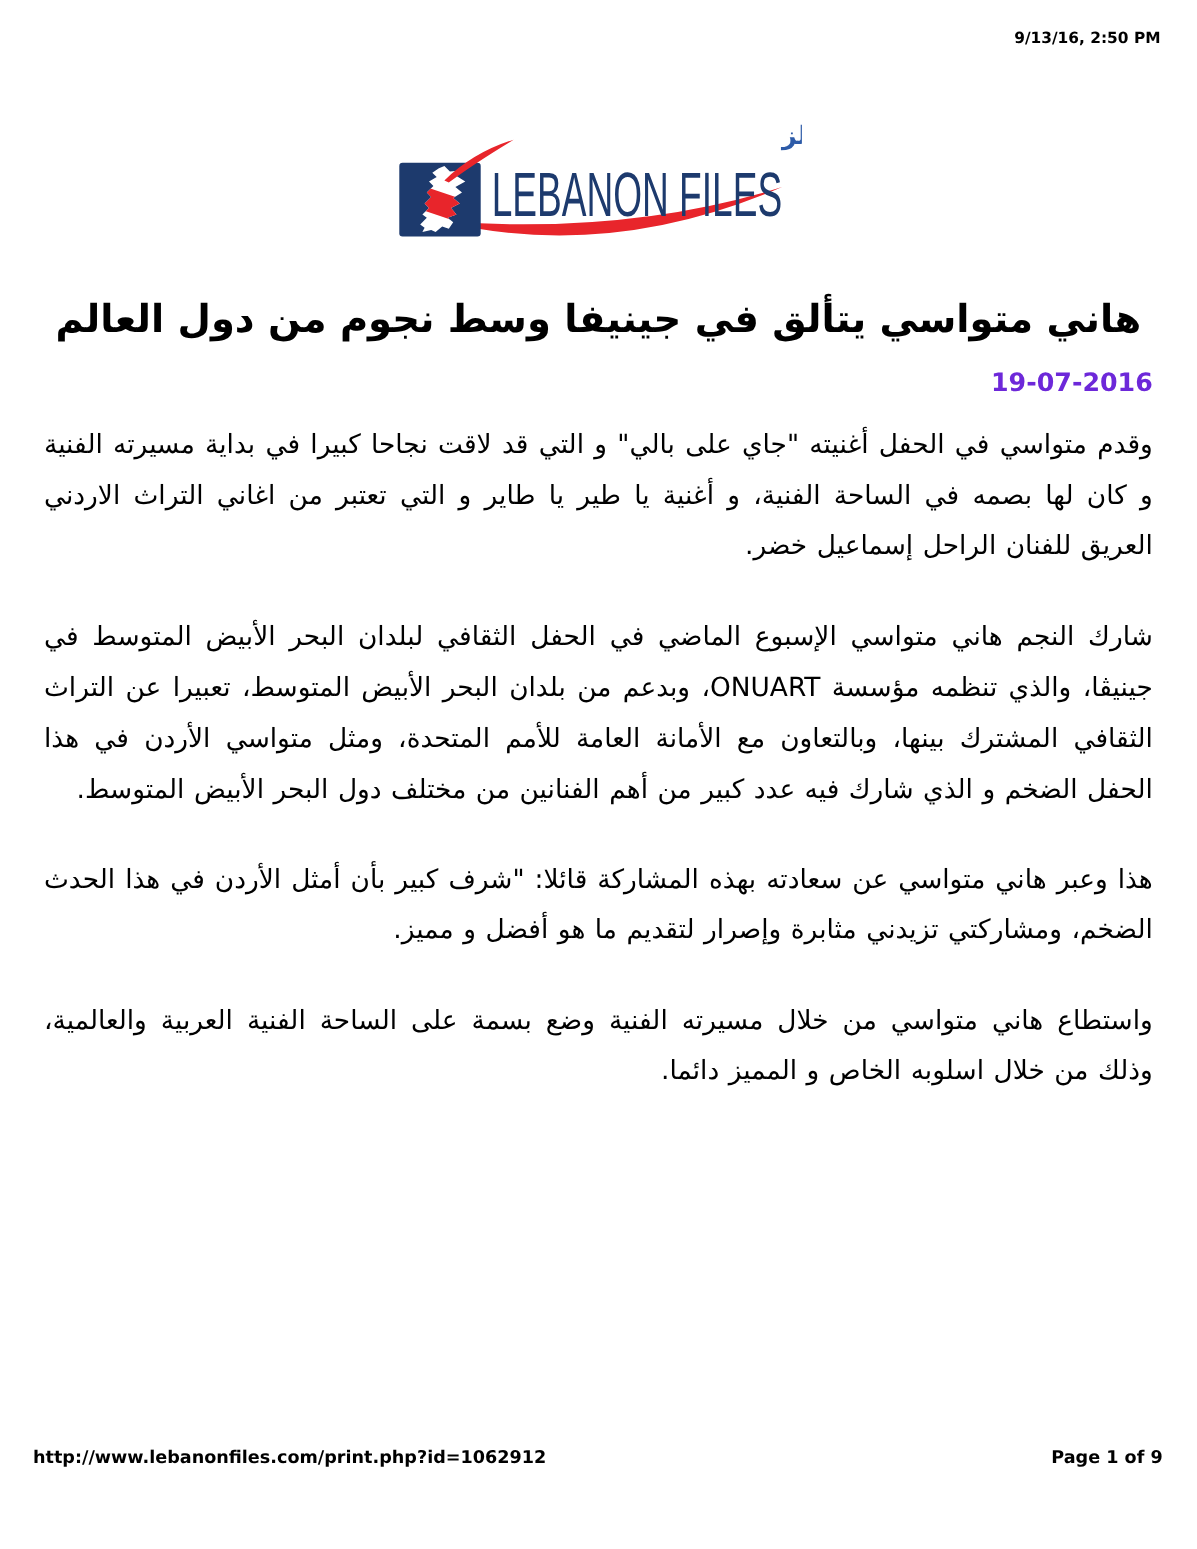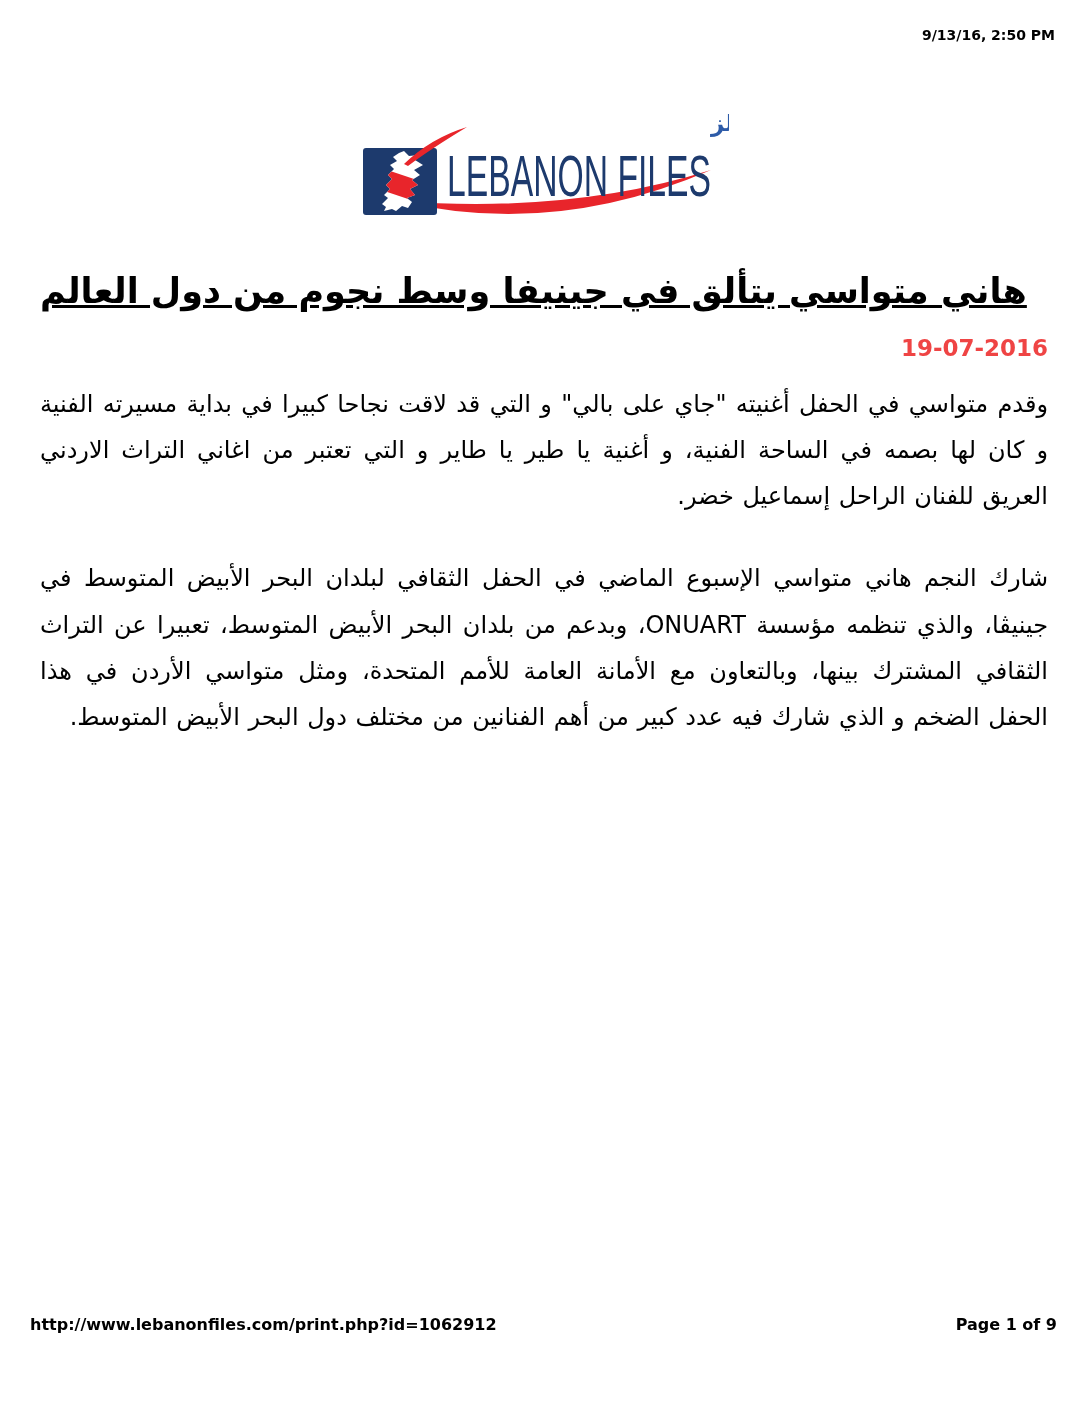--- a/index.html
+++ b/index.html
@@ -24,34 +24,33 @@
     direction: ltr;
   }
   .logo-wrap {
     width: 370px;
     margin: 102px auto 0 auto;
     position: relative;
   }
   .headline {
     margin: 34px 40px 0 40px;
     direction: rtl;
-    text-align: left;
+    text-align: center;
     font-size: 35px;
     line-height: 1.35;
     font-weight: bold;
     color: #000;
-    text-decoration: underline;
   }
   .article-date {
     margin: 20px 40px 0 40px;
     direction: rtl;
     text-align: right;
     font-size: 23px;
     font-weight: bold;
-    color: #ef4444;
+    color: #6d28d9;
   }
   .article-body {
     margin-top: 20px;
     padding: 0 40px;
     direction: rtl;
   }
   .article-body p {
     margin: 0 0 36px 0;
     font-size: 24px;
     line-height: 1.92;
@@ -111,20 +110,22 @@
     </svg>
   </div>
 
   <h1 class="headline" dir="rtl">هاني متواسي يتألق في جينيفا وسط نجوم من دول العالم</h1>
 
   <div class="article-date" dir="rtl">19-07-2016</div>
 
   <div class="article-body" dir="rtl">
     <p>وقدم متواسي في الحفل أغنيته "جاي على بالي" و التي قد لاقت نجاحا كبيرا في بداية مسيرته الفنية و كان لها بصمه في الساحة الفنية، و أغنية يا طير يا طاير و التي تعتبر من اغاني التراث الاردني العريق للفنان الراحل إسماعيل خضر.</p>
     <p>شارك النجم هاني متواسي الإسبوع الماضي في الحفل الثقافي لبلدان البحر الأبيض المتوسط في جينيڤا، والذي تنظمه مؤسسة ONUART، وبدعم من بلدان البحر الأبيض المتوسط، تعبيرا عن التراث الثقافي المشترك بينها، وبالتعاون مع الأمانة العامة للأمم المتحدة، ومثل متواسي الأردن في هذا الحفل الضخم و الذي شارك فيه عدد كبير من أهم الفنانين من مختلف دول البحر الأبيض المتوسط.</p>
+    <p>هذا وعبر هاني متواسي عن سعادته بهذه المشاركة قائلا: "شرف كبير بأن أمثل الأردن في هذا الحدث الضخم، ومشاركتي تزيدني مثابرة وإصرار لتقديم ما هو أفضل و مميز.</p>
+    <p>واستطاع هاني متواسي من خلال مسيرته الفنية وضع بسمة على الساحة الفنية العربية والعالمية، وذلك من خلال اسلوبه الخاص و المميز دائما.</p>
   </div>
 
   <div class="footer">
     <span>http://www.lebanonfiles.com/print.php?id=1062912</span>
     <span>Page 1 of 9</span>
   </div>
 
 </div>
 
 </body></html>

